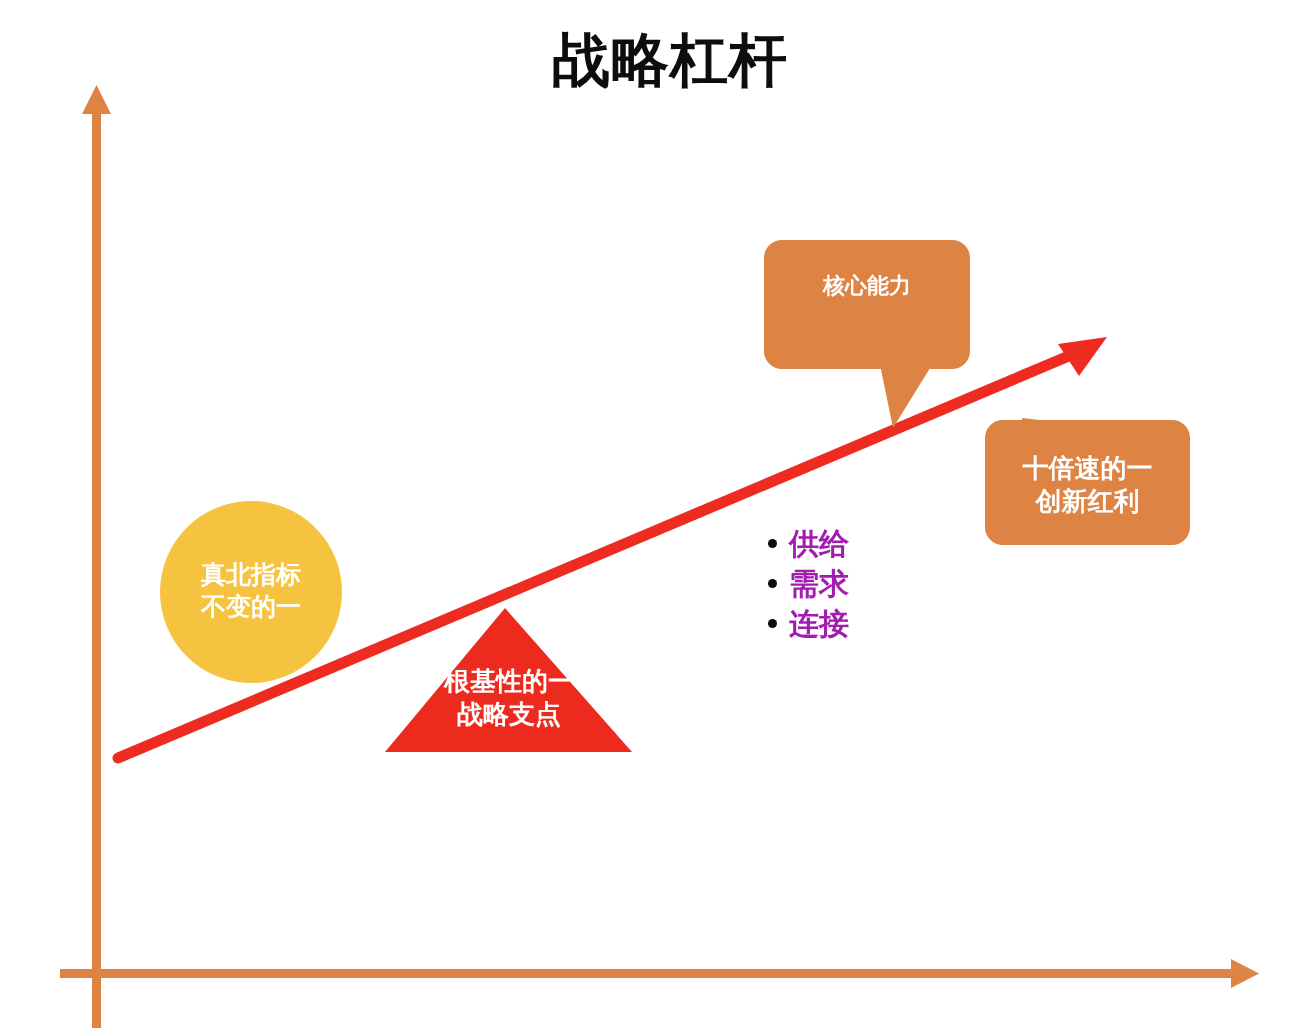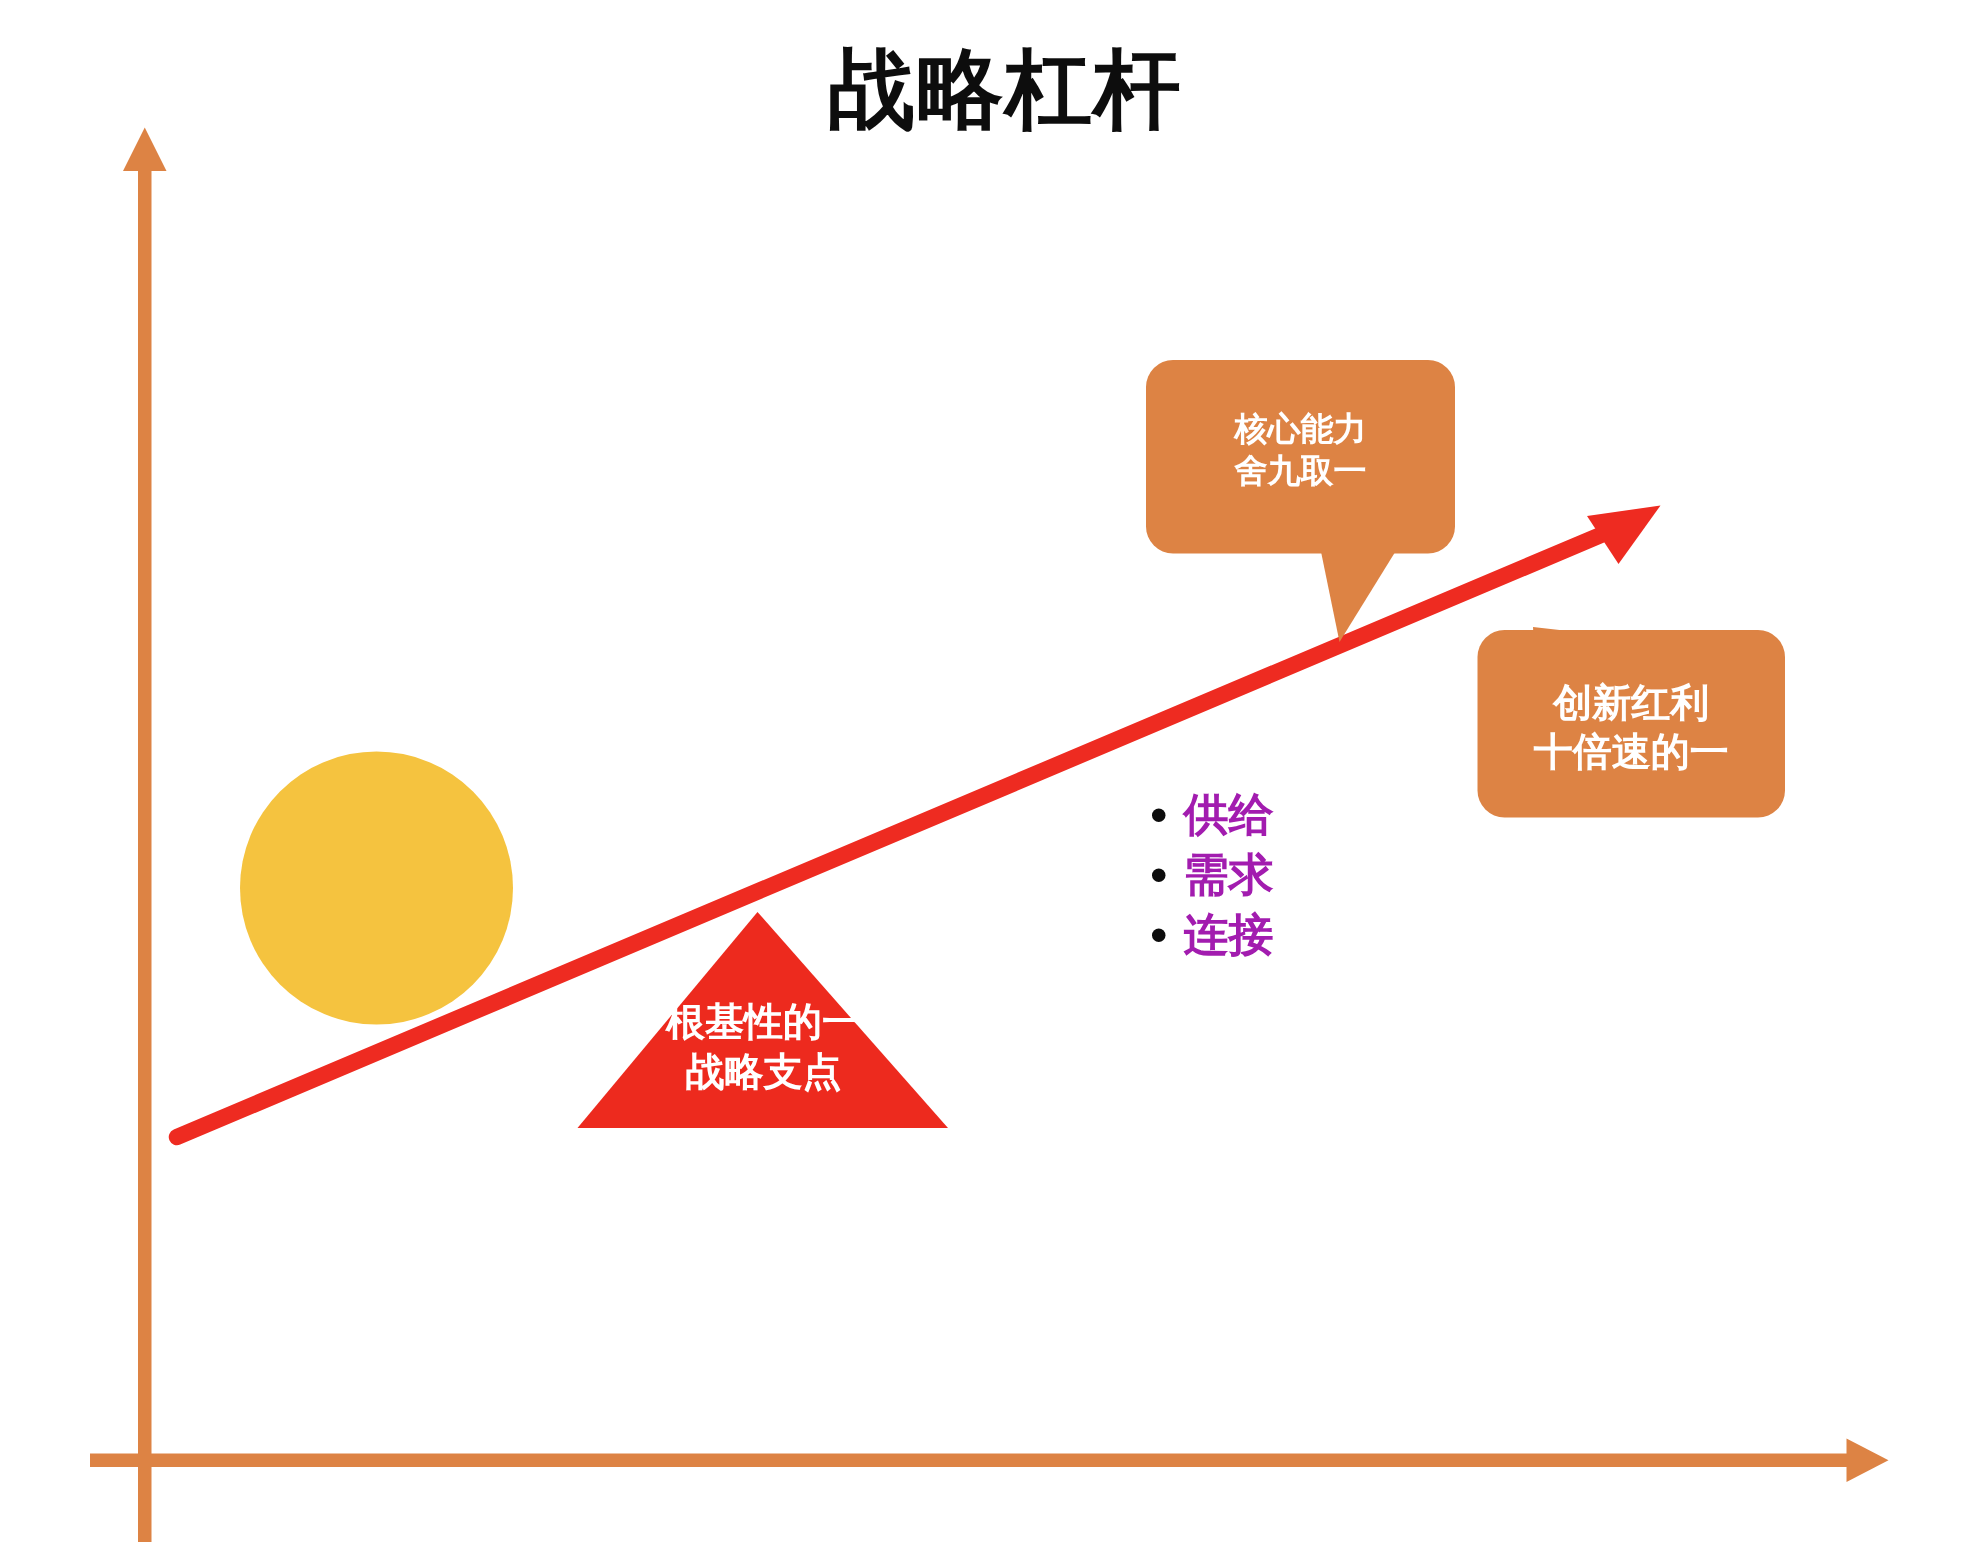--- a/index.html
+++ b/index.html
@@ -134,34 +134,37 @@
     </g>
 
     <g>
       <polygon points="1022,418 1075,424 1026,500" fill="#DD8344"></polygon>
       <rect x="985" y="420" width="205" height="125" rx="18" ry="18" fill="#DD8344"></rect>
     </g>
   </svg>
 
   <div class="page-title">战略杠杆</div>
 
+  <div class="shape-label" id="circle-label">
+    <span>真北指标</span>
+    <span>不变的一</span>
+  </div>
 
   <div class="shape-label" id="triangle-label">
     <span>根基性的一</span>
     <span>战略支点</span>
   </div>
 
   <div class="shape-label" id="callout1-label">
     <span>核心能力</span>
-    <span>舍九取一</span>
   </div>
 
   <div class="shape-label" id="callout2-label">
+    <span>十倍速的一</span>
     <span>创新红利</span>
-    <span>十倍速的一</span>
   </div>
 
   <ul id="bullet-list">
     <li>
       <span class="bullet-dot"></span>
       <span>供给</span>
     </li>
     <li>
       <span class="bullet-dot"></span>
       <span>需求</span>

